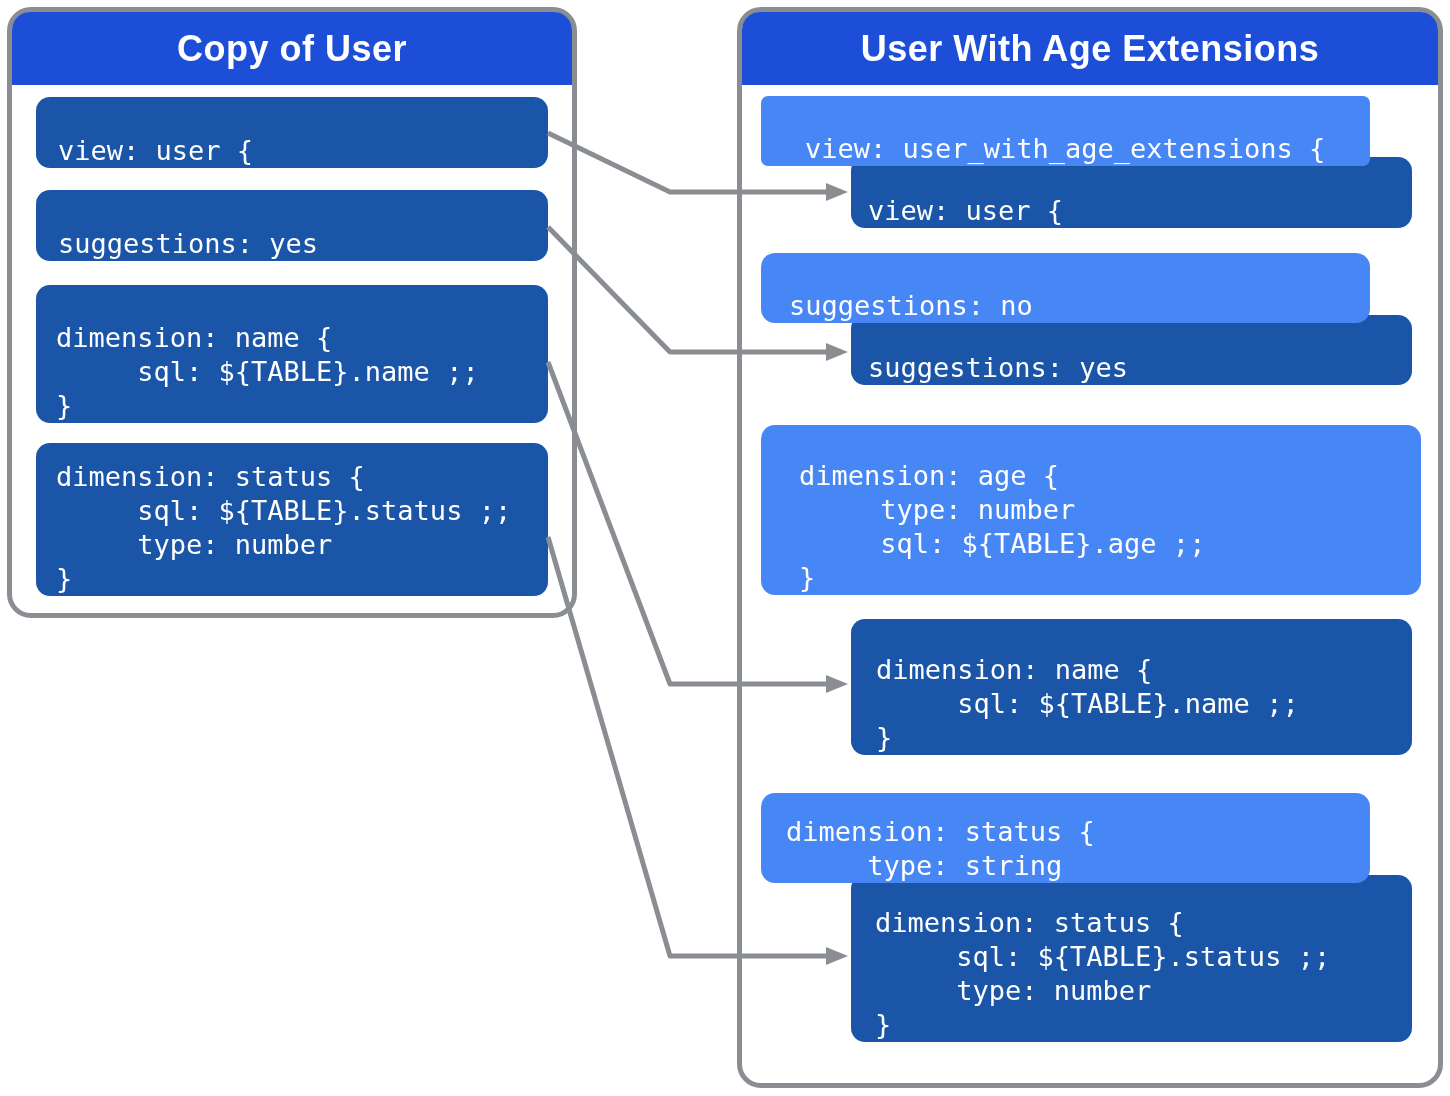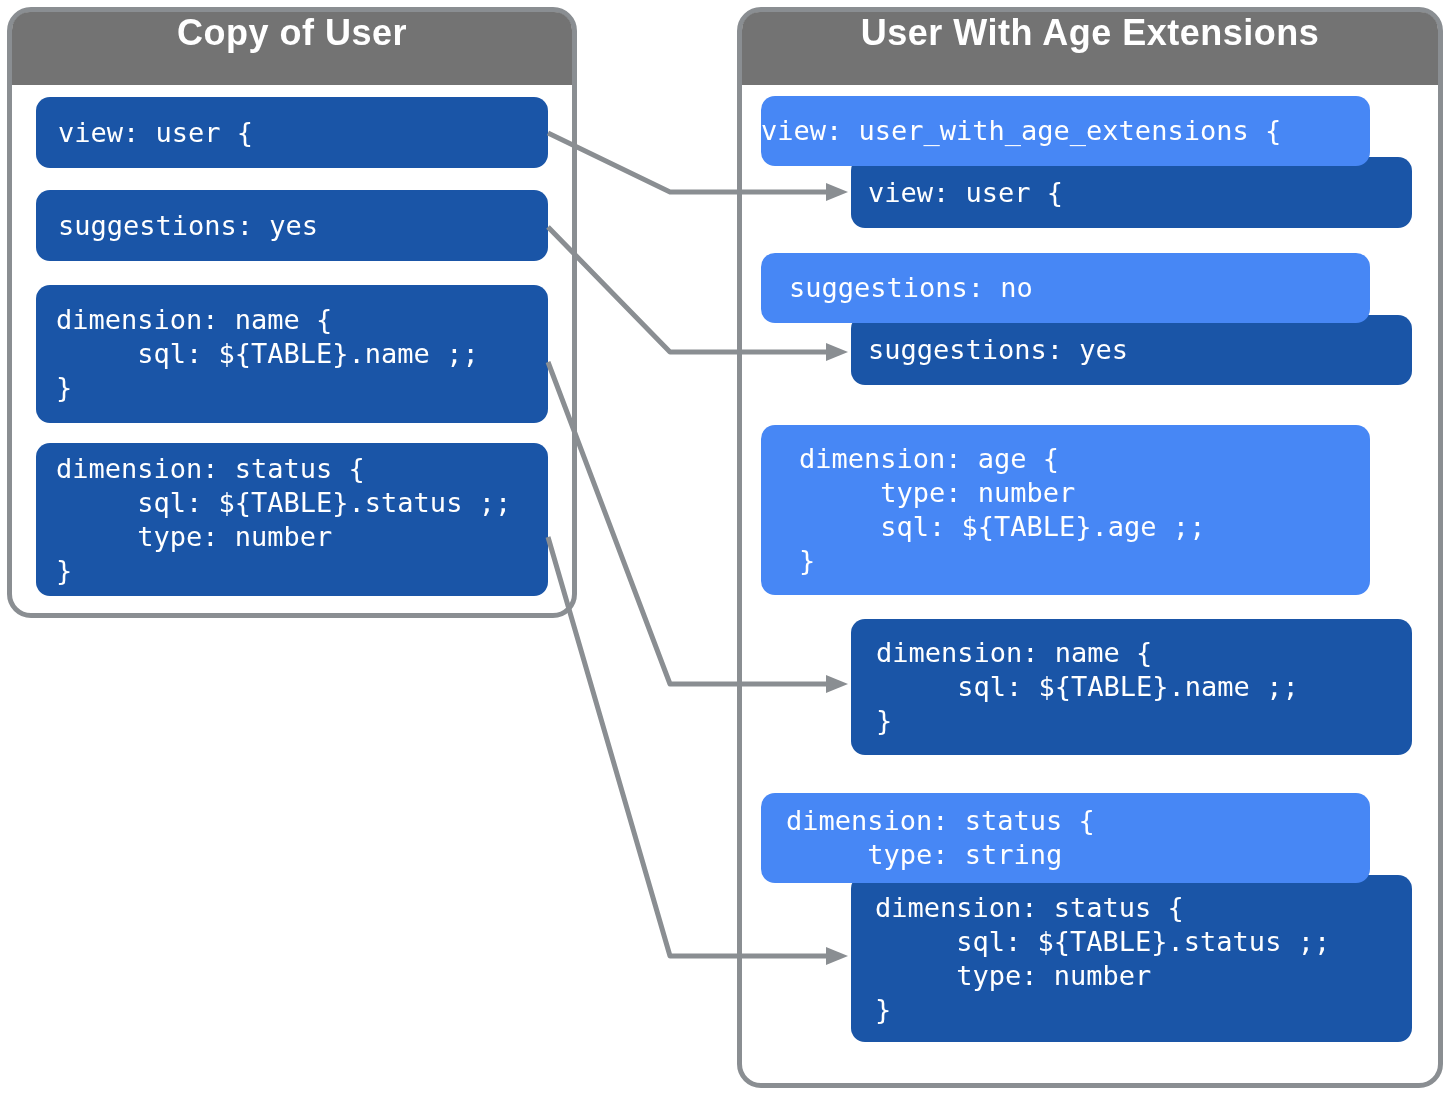--- a/index.html
+++ b/index.html
@@ -3,43 +3,43 @@
 <meta charset="utf-8">
 <style>
   html,body{margin:0;padding:0;background:#ffffff;}
   .canvas{position:relative;width:1450px;height:1096px;background:#ffffff;overflow:hidden;
           font-family:"Liberation Sans", sans-serif;}
 
   
   .panel{position:absolute;background:#ffffff;border:5px solid #8a8e92;border-radius:24px;box-sizing:border-box;}
   .panel-left{left:7px;top:7px;width:570px;height:611px;}
   .panel-right{left:737px;top:7px;width:706px;height:1081px;}
-  .panel-header{position:absolute;left:0;top:0;right:0;height:73px;background:#737373;
-                border-radius:18px 18px 0 0;display:flex;align-items:flex-start;justify-content:center;}
+  .panel-header{position:absolute;left:0;top:0;right:0;height:73px;background:#1d4ed8;
+                border-radius:18px 18px 0 0;display:flex;align-items:center;justify-content:center;}
   .panel-title{color:#ffffff;font-size:36px;font-weight:bold;letter-spacing:.5px;}
 
   
-  .code-block{position:absolute;border-radius:14px;display:flex;align-items:center;box-sizing:border-box;}
+  .code-block{position:absolute;border-radius:14px;display:flex;align-items:flex-end;box-sizing:border-box;}
   .code-block pre{margin:0;font-family:"DejaVu Sans Mono","Liberation Mono",monospace;
                   font-size:27px;line-height:34px;color:#ffffff;white-space:pre;}
   .dark{background:#1a55a7;z-index:2;}
   .light{background:#4787f5;z-index:3;}
 
   
   .b-l1{left:36px;top:97px;width:512px;height:71px;padding-left:22px;}
   .b-l2{left:36px;top:190px;width:512px;height:71px;padding-left:22px;}
   .b-l3{left:36px;top:285px;width:512px;height:138px;padding-left:20px;}
   .b-l4{left:36px;top:443px;width:512px;height:153px;padding-left:20px;}
 
   
-  .b-r1-new{left:761px;top:96px;width:609px;height:70px;}
+  .b-r1-new{left:761px;top:96px;width:609px;height:70px;padding-left:44px;border-radius:7px;}
   .b-r1-old{left:851px;top:157px;width:561px;height:71px;padding-left:17px;}
   .b-r2-new{left:761px;top:253px;width:609px;height:70px;padding-left:28px;}
   .b-r2-old{left:851px;top:315px;width:561px;height:70px;padding-left:17px;}
-  .b-r3-new{left:761px;top:425px;width:609px;height:170px;padding-left:38px;}
+  .b-r3-new{left:761px;top:425px;width:660px;height:170px;padding-left:38px;}
   .b-r4-old{left:851px;top:619px;width:561px;height:136px;padding-left:25px;}
   .b-r5-new{left:761px;top:793px;width:609px;height:90px;padding-left:25px;}
   .b-r5-old{left:851px;top:875px;width:561px;height:167px;padding-left:24px;}
 
   
   .arrows{position:absolute;left:0;top:0;width:1450px;height:1096px;z-index:10;pointer-events:none;}
 </style>
 </head>
 <body>
 

